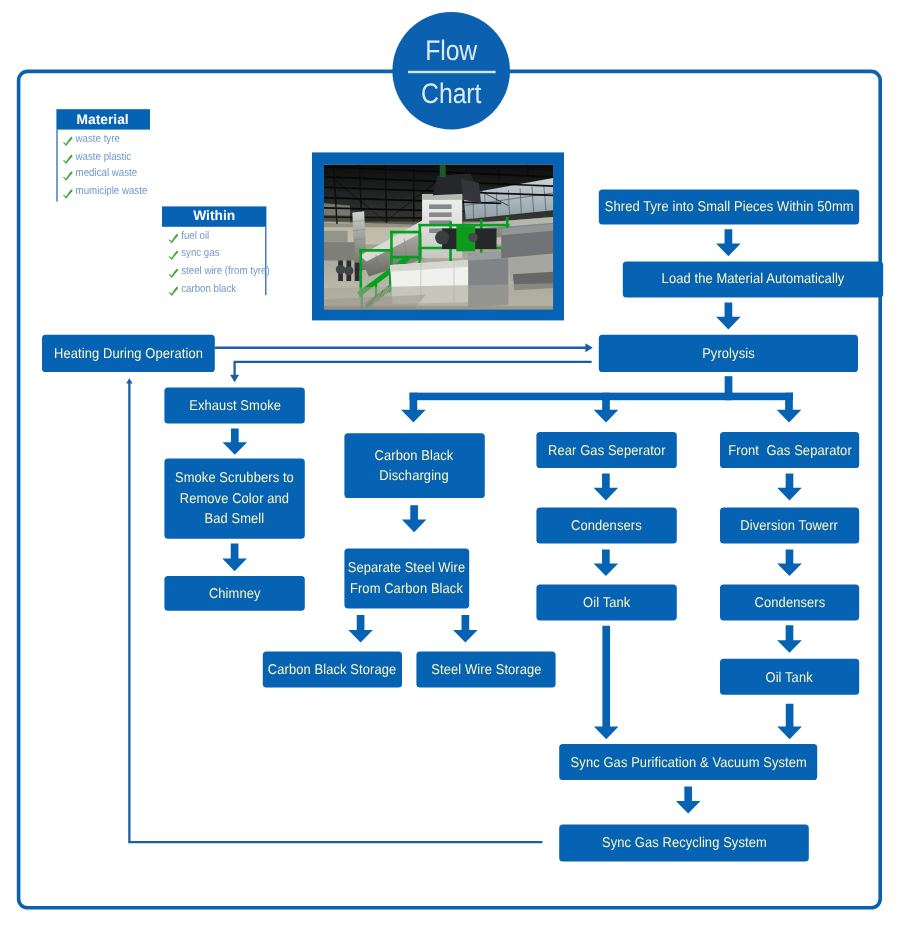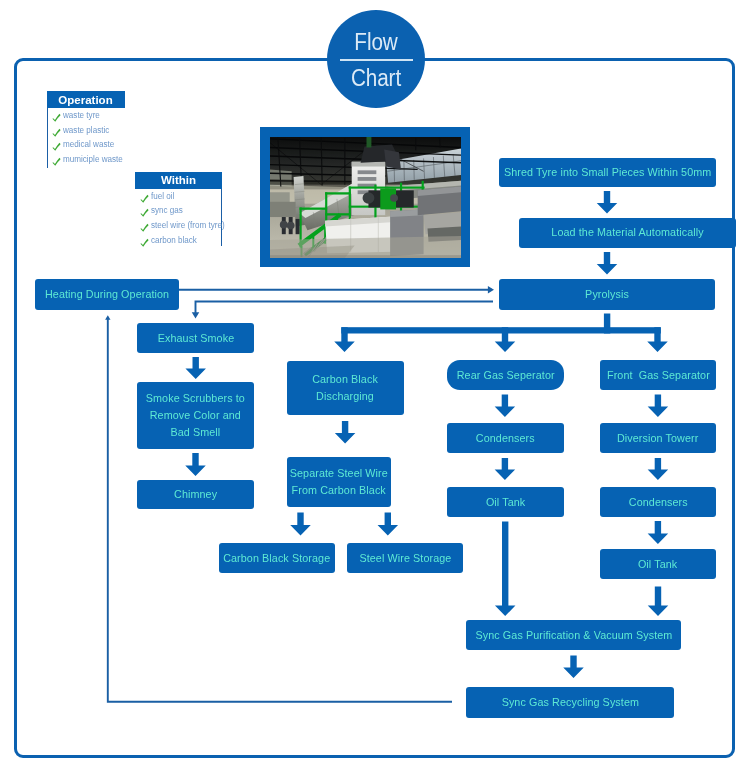--- a/index.html
+++ b/index.html
@@ -11,21 +11,21 @@
 
   
   .title-circle{position:absolute;left:327px;top:10px;width:98px;height:98px;border-radius:50%;background:#0b61b0;z-index:5;}
   .title-circle .t{position:absolute;left:0;width:98px;text-align:center;color:#dceaf6;font-size:23.5px;
       line-height:1;font-weight:400;letter-spacing:-0.1px;transform:scaleX(0.88);}
   .title-circle .t1{top:21px;}
   .title-circle .t2{top:57px;}
   .title-circle .rule{position:absolute;left:12.5px;top:49px;width:73px;height:1.6px;background:#cfe4f4;}
 
   
-  .box{position:absolute;background:#0662b3;border-radius:3px;color:#5eead4;display:flex;align-items:center;
+  .box{position:absolute;background:#0662b3;border-radius:3px;color:#fef9c3;display:flex;align-items:center;
        justify-content:center;text-align:center;box-sizing:border-box;padding:0 2px;overflow:visible;}
   .box > span{display:block;transform:scaleX(0.912);line-height:1.42;font-size:11.8px;white-space:pre;letter-spacing:0.1px;}
 
   
   .panel{position:absolute;}
   .panel .hdr{background:#0662b3;color:#fff;font-weight:bold;font-size:11.5px;text-align:center;
        display:flex;align-items:center;justify-content:center;height:17px;}
   .panel .row{display:flex;align-items:center;color:#6e97c9;white-space:nowrap;height:14px;}
   .panel .row span[data-name="legend-item-label"]{font-size:9.2px;transform:scaleX(0.88);transform-origin:left center;display:block;}
   .panel .row .chk{display:inline-block;width:10px;height:10px;margin:0 1px 0 4.5px;flex:0 0 auto;}
@@ -106,21 +106,21 @@
       <div class="box" data-name="node-separate" style="left: 287px; top: 457px; width: 104px; height: 50px;">
         <span data-name="node-label" style="font-size: 11.8px;">Separate Steel Wire
 From Carbon Black</span>
       </div>
       <div class="box" data-name="node-cbstorage" style="left: 219px; top: 543px; width: 116px; height: 30px;">
         <span data-name="node-label" style="font-size: 11.8px;">Carbon Black Storage</span>
       </div>
       <div class="box" data-name="node-swstorage" style="left: 347px; top: 543px; width: 116px; height: 30px;">
         <span data-name="node-label" style="font-size: 11.8px;">Steel Wire Storage</span>
       </div>
-      <div class="box" data-name="node-reargas" style="left: 447px; top: 360px; width: 117px; height: 30px; border-radius: 13px;">
+      <div class="box" data-name="node-reargas" style="left: 447px; top: 360px; width: 117px; height: 30px;">
         <span data-name="node-label" style="font-size: 11.8px;">Rear Gas Seperator</span>
       </div>
       <div class="box" data-name="node-condensersL" style="left: 447px; top: 423px; width: 117px; height: 30px;">
         <span data-name="node-label" style="font-size: 11.8px;">Condensers</span>
       </div>
       <div class="box" data-name="node-oiltankL" style="left: 447px; top: 487px; width: 117px; height: 30px;">
         <span data-name="node-label" style="font-size: 11.8px;">Oil Tank</span>
       </div>
       <div class="box" data-name="node-frontgas" style="left: 600px; top: 360px; width: 116px; height: 30px;">
         <span data-name="node-label" style="font-size: 11.8px;">Front  Gas Separator</span>
@@ -137,21 +137,21 @@
       <div class="box" data-name="node-purification" style="left: 466px; top: 620px; width: 215px; height: 30px;">
         <span data-name="node-label" style="font-size: 11.8px;">Sync Gas Purification &amp; Vacuum System</span>
       </div>
       <div class="box" data-name="node-recycling" style="left: 466px; top: 687px; width: 208px; height: 31px;">
         <span data-name="node-label" style="font-size: 11.8px;">Sync Gas Recycling System</span>
       </div>
     </div>
 
   <div id="panels-layer" data-name="legend-panels">
       <div class="panel left" data-name="panel-material" style="left: 46.5px; top: 91px; width: 78px;">
-        <div class="hdr" data-name="panel-header-material" style="height: 17px;">Operation</div>
+        <div class="hdr" data-name="panel-header-material" style="height: 17px;">Material</div>
         <div class="body" data-name="panel-body-material" style="height: 60px;">
           <div class="row" data-name="legend-item" style="height: 14.6px;">
             <span class="chk" data-name="check-icon">
               <svg viewBox="0 0 12 12" style="width:9px;height:9px;display:block;margin-top:3px">
                 <path d="M0.6 7.6 C1.9 7.0 3.0 8.0 3.9 9.4 C5.8 6.2 7.6 3.6 9.9 1.0 C10.6 1.6 11.2 2.1 11.4 2.9 C8.8 5.5 6.3 8.4 4.3 11.6 C3.1 10.2 1.7 8.9 0.6 7.6 Z" fill="#3faa35"></path>
               </svg>
             </span>
             <span data-name="legend-item-label">waste tyre</span>
           </div>
           <div class="row" data-name="legend-item" style="height: 14.6px;">

